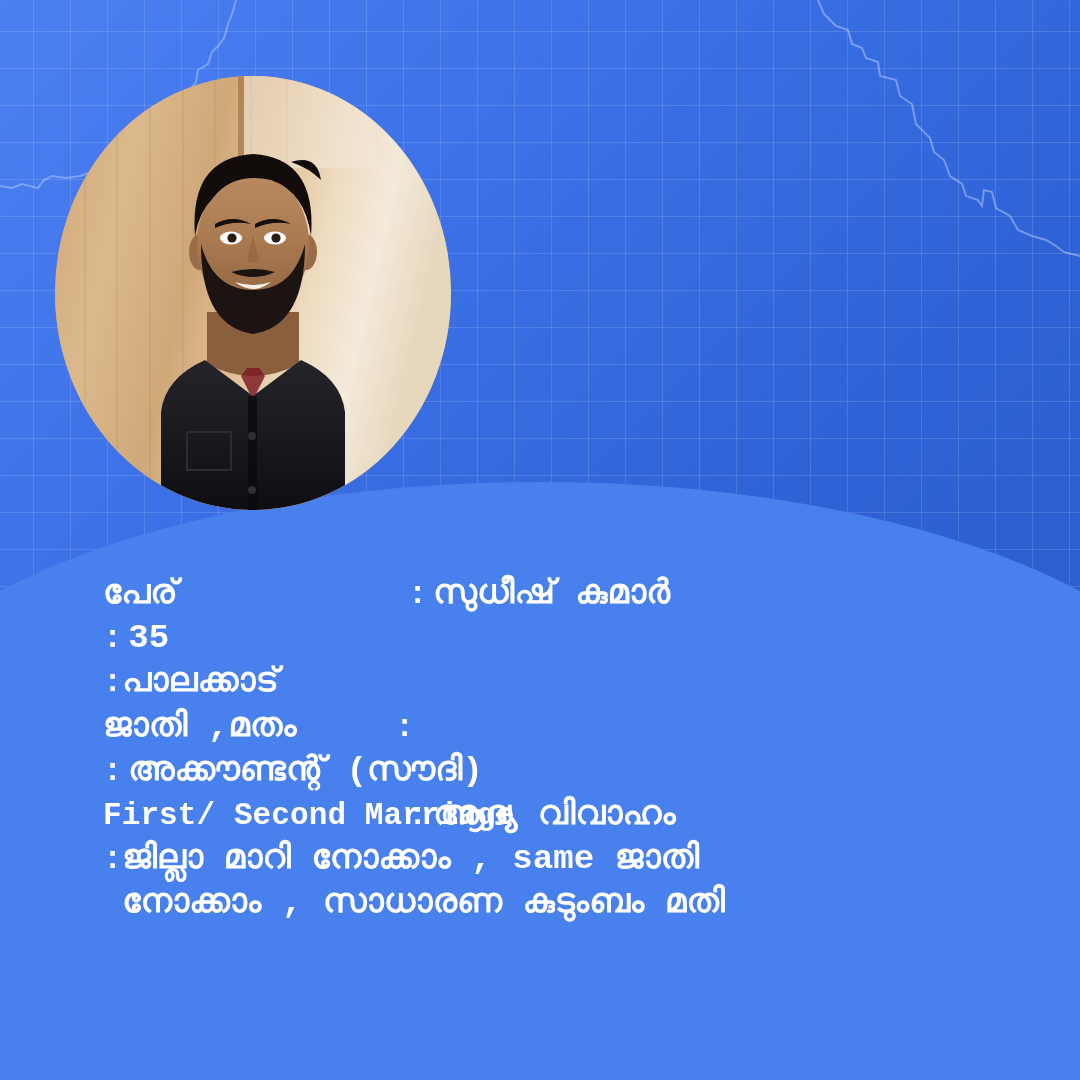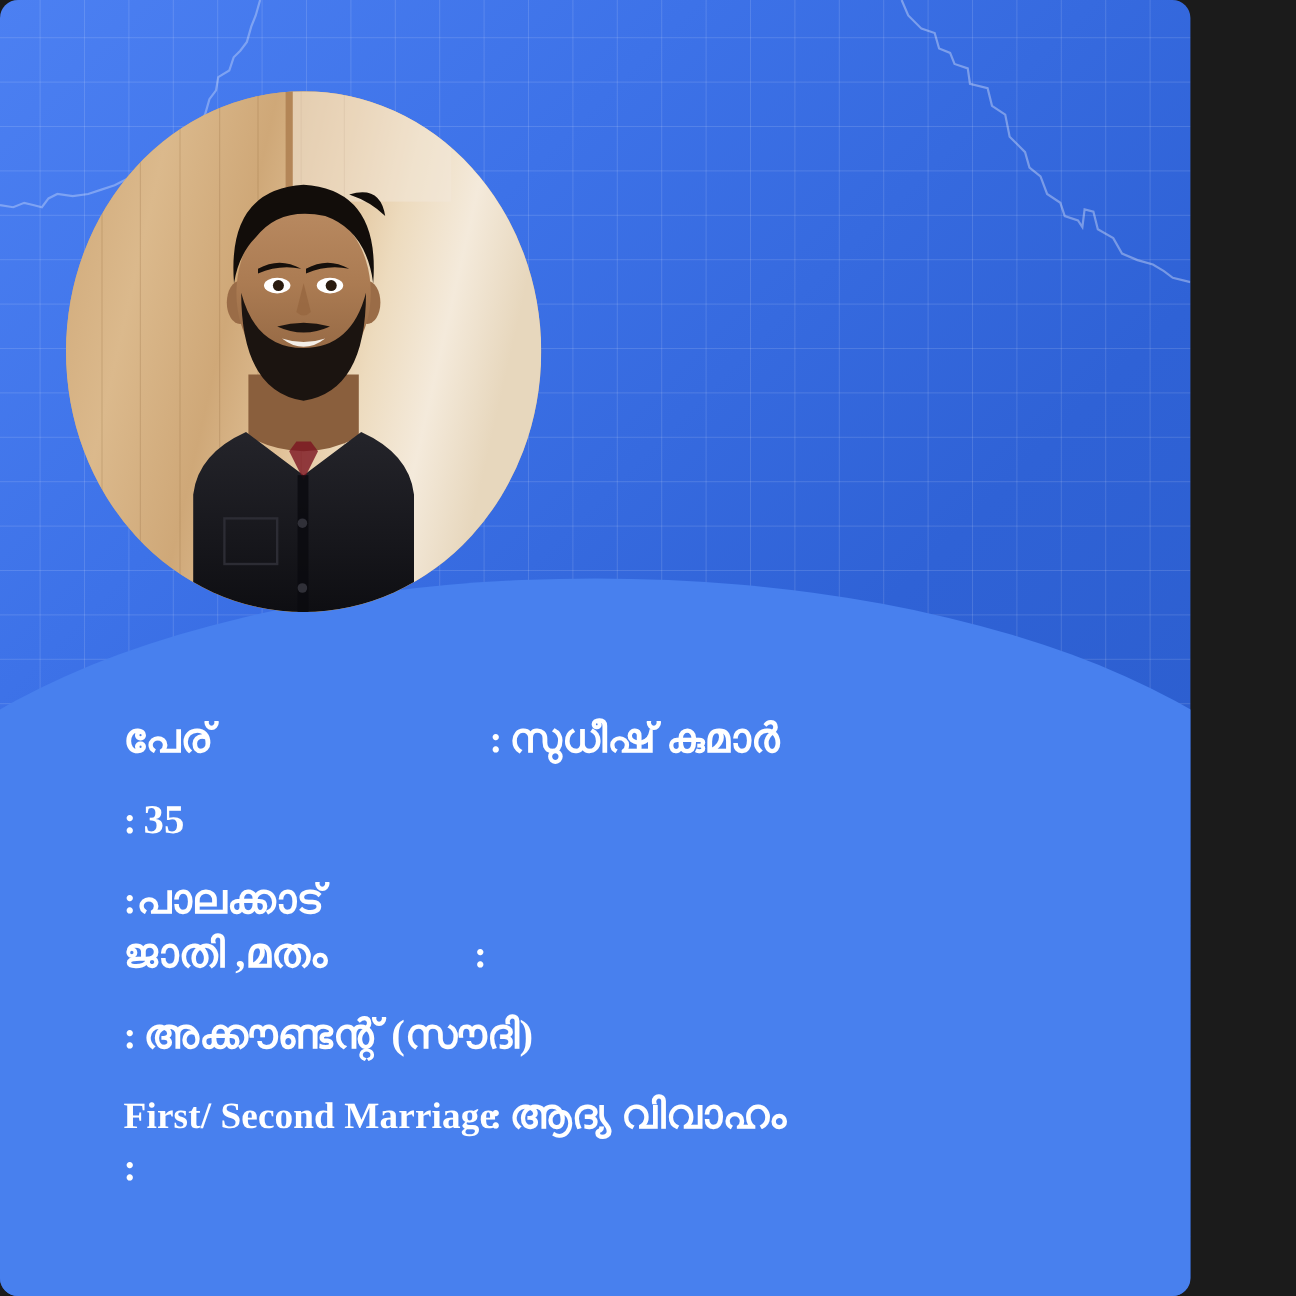--- a/index.html
+++ b/index.html
@@ -2,26 +2,25 @@
 <html><head>
 <meta charset="utf-8">
 <style>
   html, body {
     margin: 0;
     padding: 0;
     background: #1b1b1b;
   }
   #card {
     position: relative;
-    width: 992px;
+    width: 1080px;
     height: 1080px;
     overflow: hidden;
-    font-family: Liberation Serif, serif;
+    font-family: Liberation Mono, monospace;
     background: linear-gradient(135deg, #4c80f2 0%, #3d72e8 28%, #2f62d6 60%, #2a5bc8 100%);
-    border-radius: 15px;
   }
 
   
   #bg-layer {
     position: absolute;
     inset: 0;
     pointer-events: none;
   }
   #grid-pattern {
     position: absolute;
@@ -88,21 +87,20 @@
     color: #ffffff;
     font-size: 32px;
     font-weight: 700;
     padding-right: 6px;
   }
   .value {
     color: #ffffff;
     font-size: 34px;
     font-weight: 700;
     letter-spacing: 0.1px;
-    margin-top: 23px;
   }
   .value.wrap { white-space: normal; max-width: 640px; }
   .tight .label { flex: 0 0 292px; width: 292px; }
   .tight .value { margin-left: -6px; }
 </style>
 </head>
 <body>
 
 <div id="card">
 
@@ -242,16 +240,17 @@
     </div>
 
     <div class="row">
       <span class="label en">First/ Second Marriage</span>
       <span class="colon">:</span>
       <span class="value">ആദ്യ വിവാഹം</span>
     </div>
 
     <div class="row tight">
       <span class="colon">:</span>
+      <span class="value wrap">ജില്ലാ മാറി നോക്കാം , same ജാതി നോക്കാം , സാധാരണ കുടുംബം മതി</span>
     </div>
 
   </div>
 </div>
 
 </body></html>

